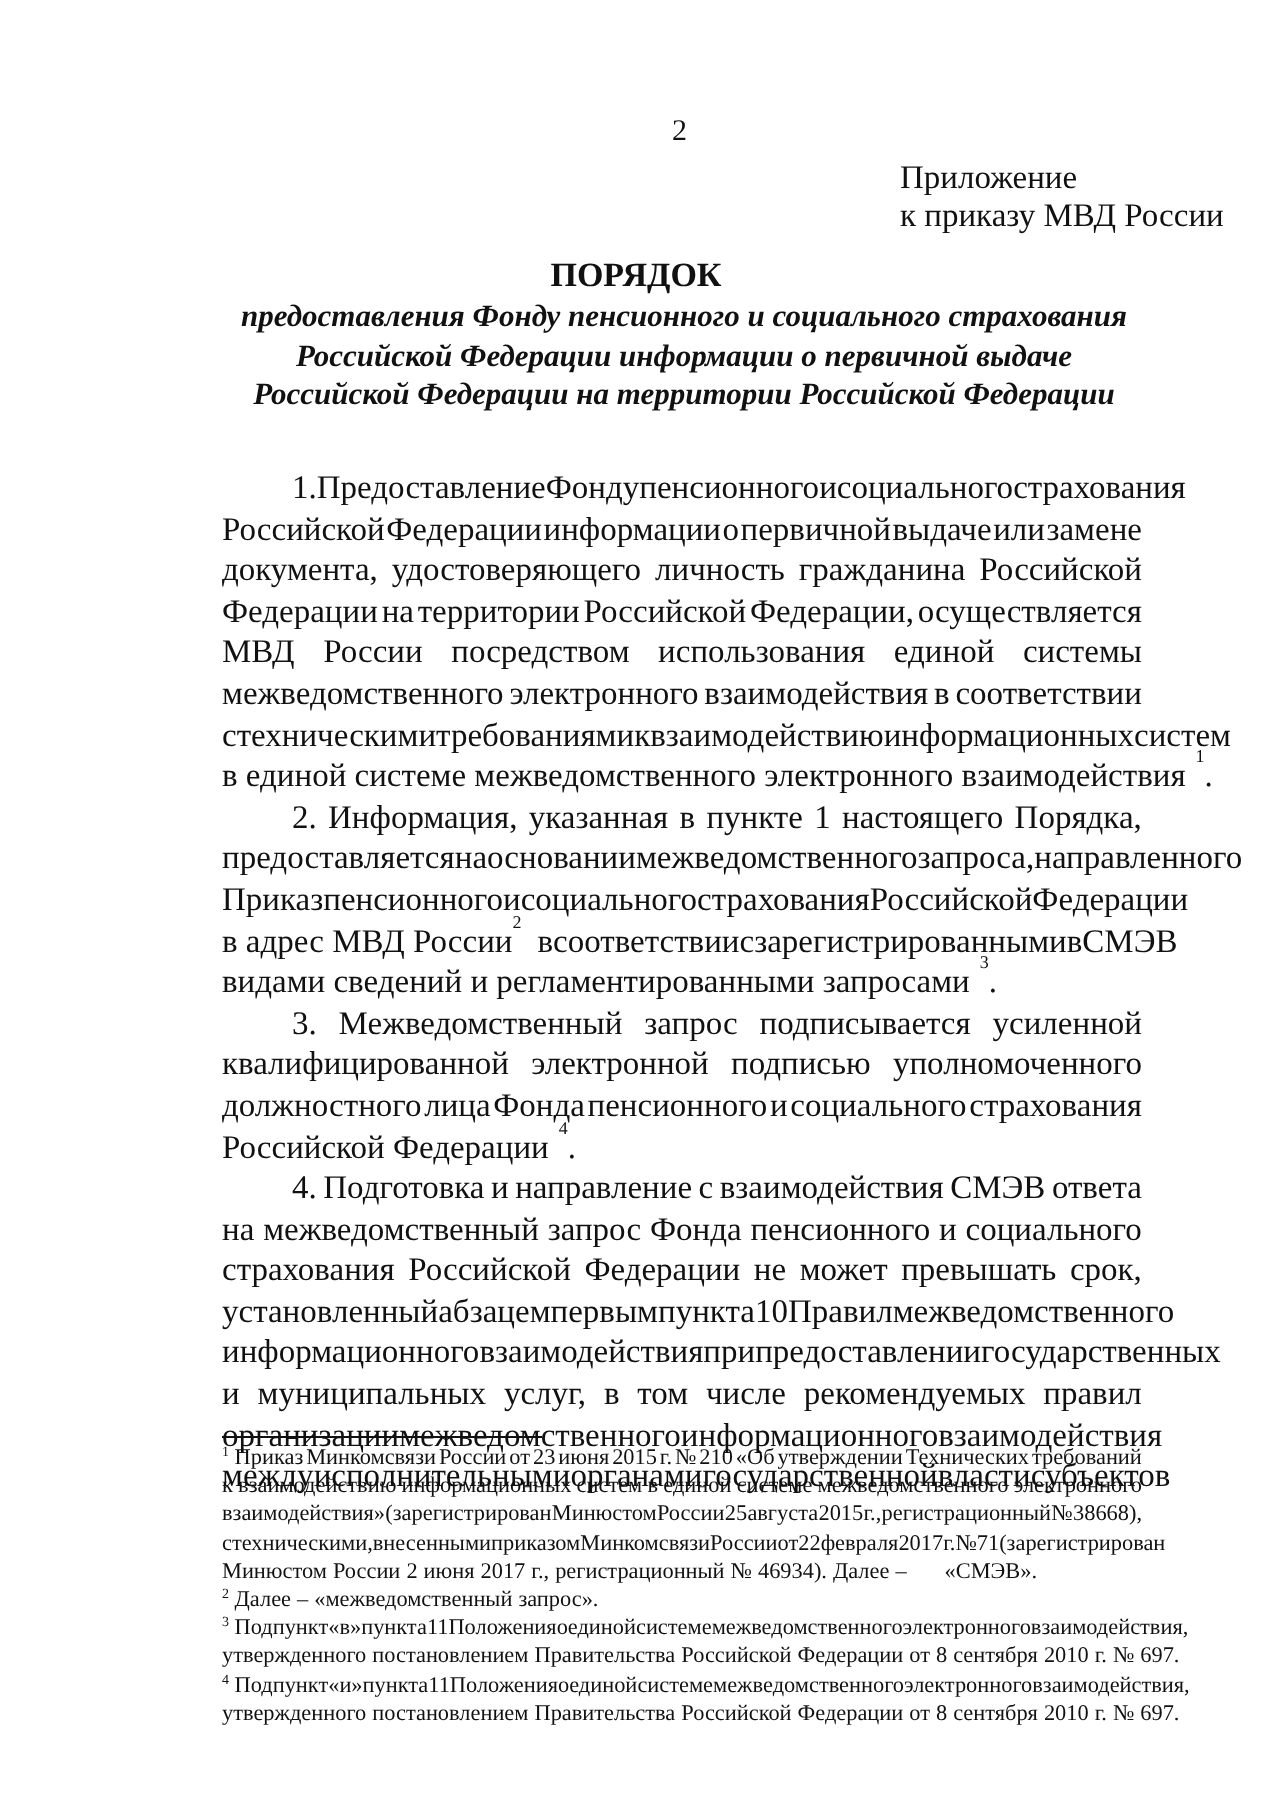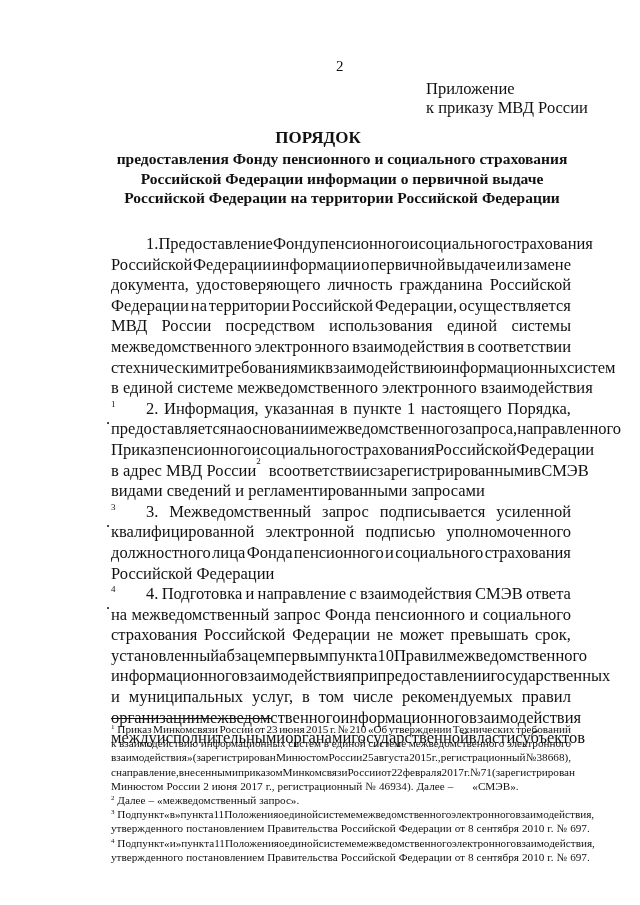--- a/index.html
+++ b/index.html
@@ -1,32 +1,32 @@
 <!DOCTYPE html>
 <html><head>
 <meta charset="utf-8">
 <style>
   html, body { margin: 0; padding: 0; background: #ffffff; }
   body { width: 640px; height: 905px; position: relative; overflow: hidden;
          font-family: "Liberation Serif", serif; color: #111111; }
   .page { position: absolute; left: 0; top: 0; width: 640px; height: 905px; background: #ffffff; }
   .page-number { position: absolute; left: 336px; top: 57px; font-size: 15px; line-height: 18px; }
-  .appendix { position: absolute; left: 426px; top: 79px; font-size: 16.5px; line-height: 19px; }
+  .appendix { position: absolute; left: 450px; top: 79px; font-size: 16.5px; line-height: 19px; }
   .appendix div { white-space: nowrap; }
   .title { position: absolute; left: 0; width: 592px; top: 128px; text-align: center;
            font-weight: bold; font-size: 17px; line-height: 19px; padding-left: 44px; box-sizing: border-box;}
   .subtitle { position: absolute; left: 0; width: 640px; top: 149px; text-align: center;
               font-weight: bold; font-size: 15.5px; line-height: 19.5px; padding-left: 44px; box-sizing: border-box; }
-  .subtitle div { white-space: nowrap; }
+  .subtitle div { white-space: nowrap; font-style: italic; }
   .body { position: absolute; left: 111px; width: 460px; top: 234px; font-size: 16.5px; line-height: 20.6px; }
   .line { display: block; text-align: justify; text-align-last: justify; white-space: nowrap; height: 20.6px; overflow: visible; }
   .line.last { text-align-last: left; }
   .line.indent { padding-left: 35px; }
   .body .line { display: flex; justify-content: space-between; }
-  .body .line.last { justify-content: flex-start; gap: 5px; flex-direction: column; }
+  .body .line.last { justify-content: flex-start; gap: 5px; }
   sup { font-size: 9px; line-height: 0; vertical-align: 6px; }
   .footnote-rule { position: absolute; left: 111px; top: 718px; width: 160px; height: 1px; background: #111111; }
   .footnotes { position: absolute; left: 111px; width: 460px; top: 722px; font-size: 11.2px; line-height: 14.2px; }
   .footnotes .line { display: flex; justify-content: space-between; white-space: nowrap; height: 14.2px; }
   .footnotes .line.last { justify-content: flex-start; gap: 3px; }
   .footnotes sup { font-size: 7px; vertical-align: 4px; }
 </style>
 </head>
 <body>
 
@@ -303,21 +303,21 @@
           <span>25</span>
           <span>августа</span>
           <span>2015</span>
           <span>г.,</span>
           <span>регистрационный</span>
           <span>№</span>
           <span>38668),</span>
         </div>
       <div class="line">
           <span>с</span>
-          <span>направление,</span>
+          <span>техническими,</span>
           <span>внесенными</span>
           <span>приказом</span>
           <span>Минкомсвязи</span>
           <span>России</span>
           <span>от</span>
           <span>22</span>
           <span>февраля</span>
           <span>2017</span>
           <span>г.</span>
           <span>№</span>

